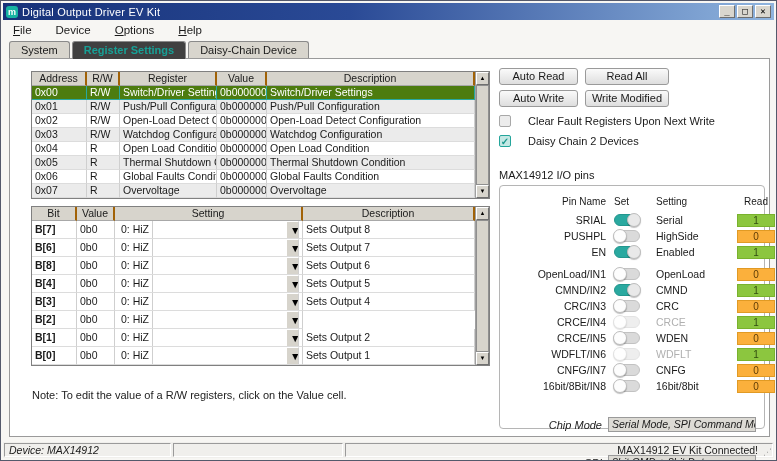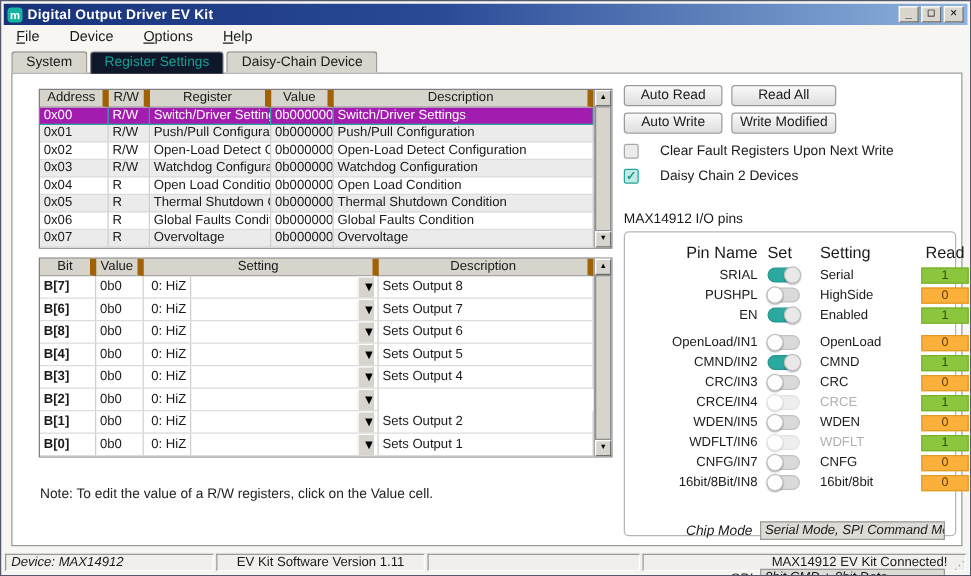--- a/index.html
+++ b/index.html
@@ -7,52 +7,52 @@
   body { font-family: "Liberation Sans", sans-serif; font-size: 11px; color: #1a1a1a; background:#9a9a9a; }
 
   .window { position: relative; width: 777px; height: 461px; background: #f7f6f3; border:1px solid #54596b; padding:2px; overflow:hidden; }
 
   
   .titlebar { position:absolute; left:2px; top:2px; right:2px; height:17px;
     background: linear-gradient(90deg,#173279 0%, #2a4a96 45%, #8fb4de 100%);
     display:flex; align-items:center; padding:0 3px; }
   .app-icon { width:12px; height:12px; background:#17b3a2; border-radius:3px; color:#fff;
     font-weight:bold; font-size:9px; line-height:12px; text-align:center; margin-right:4px; }
-  .title-text { color:#fff; font-weight:bold; font-size:11px; letter-spacing:.2px; }
+  .title-text { color:#fff; font-weight:normal; font-size:11px; letter-spacing:.2px; }
   .win-controls { margin-left:auto; display:flex; gap:2px; }
   .win-btn { width:16px; height:13px; background:#d9d6ce; border:1px solid; border-color:#fff #6e6e6e #6e6e6e #fff;
     font-size:9px; line-height:11px; text-align:center; color:#000; font-family:"DejaVu Sans Mono",monospace; cursor:default; }
 
   
   .menubar { position:absolute; left:2px; top:19px; right:2px; height:20px; background:#f7f6f3;
     display:flex; align-items:center; padding-left:10px; gap:24px; }
   .menu-item { display:inline-block; font-size:11.5px; }
   .menu-item.u-first::first-letter { text-decoration: underline; }
 
   
   .tabstrip { position:absolute; left:8px; top:40px; height:18px; display:flex; z-index:3; }
   .tab { padding:2px 11px 1px; background:#d8d5cd; border:1px solid #8a8a8a; border-bottom:none;
     border-radius:3px 3px 0 0; margin-right:2px; font-size:11px; height:17px; }
-  .tab.active { background:#0f172a; color:#17a096; font-weight:normal; height:18px; margin-bottom:-1px; }
+  .tab.active { background:#404040; color:#17a096; font-weight:bold; height:18px; margin-bottom:-1px; }
 
   .tabpage { position:absolute; left:8px; top:57px; width:761px; height:379px; background:#fff;
     border:1px solid #9a9a9a; z-index:2; }
 
   
   .scrollpane { position:absolute; border:1px solid #808080; background:#fff; }
   .thead { display:grid; background:#d7d4cc; font-size:10.5px; text-align:center; }
-  .thead span { border-right:5px solid #a16207; border-bottom:1px solid #a8a8a8; line-height:13px; height:14px; overflow:hidden;text-align:center; }
+  .thead span { border-right:2px solid #a16207; border-bottom:1px solid #a8a8a8; line-height:13px; height:14px; overflow:hidden;text-align:center; }
   .trow { display:grid; background:#fff; }
   .trow span, .trow .cellbox { border-right:1px solid #cfcfcf; border-bottom:1px solid #dcdcdc; padding:0 3px; overflow:hidden; white-space:nowrap; }
 
   .reg-table { left:21px; top:12px; width:459px; height:128px; }
   .reg-table .thead, .reg-table .trow { grid-template-columns:55px 33px 97px 50px 1fr; margin-right:14px; }
   .reg-table .trow span { height:14px; line-height:13px; font-size:10.5px; }
   .reg-table .trow:nth-child(even):not(.selected) { background:#ebebeb; }
-  .reg-table .trow.selected { background:#a21caf; }
+  .reg-table .trow.selected { background:#4d7c0f; }
   .reg-table .trow.selected span { color:#fff; border-color:#29a8a0; }
 
   .bit-table { left:21px; top:147px; width:459px; height:160px; }
   .bit-table .thead, .bit-table .trow { grid-template-columns:45px 38px 188px 1fr; margin-right:14px; }
   .bit-table .trow span, .bit-table .trow .cellbox { height:18px; line-height:17px; font-size:10.5px; }
   .bit-table .c-bit { font-weight:bold; }
 
   .combo { display:flex; align-items:center; justify-content:space-between; }
   .combo-btn { width:13px; height:13px; background:#d7d4cc; border:1px solid; border-color:#fff #707070 #707070 #fff;
     font-size:6px; line-height:11px; text-align:center; color:#000; flex:none; margin-top:1px; }
@@ -76,21 +76,21 @@
   .cb-row { display:flex; align-items:center; gap:17px; margin-top:8px; }
   .cb { width:12px; height:12px; border:1px solid #a8a8a8; background:#ececec; border-radius:2px;
     font-size:10px; line-height:11px; text-align:center; color:transparent; }
   .cb.checked { background:#c4e8e4; border-color:#25a59b; color:#1b978d; font-weight:bold; }
   .cb.checked::before { content:"✓"; }
   .cb-label { font-size:11px; }
 
   .io-title { margin-top:22px; font-size:11px; }
   .io-box { margin-top:4px; border:1px solid #b5b5b5; border-radius:4px; width:266px; height:244px; padding:7px 8px 0 6px; background:#fff; }
   .pin-grid { display:grid; grid-template-columns:104px 38px 74px 44px 1fr; column-gap:4px; align-items:center; height:16px; }
-  .pin-grid.hdr { font-size:13px; margin-bottom:3px; }
+  .pin-grid.hdr { font-size:10px; margin-bottom:3px; }
   .pin-grid.gap { margin-top:6px; }
   .ph-name { text-align:right; padding-right:4px; }
   .ph-read { text-align:center; }
   .pin-name { text-align:right; font-size:10.5px; padding-right:4px; white-space:nowrap; }
   .pin-setting { font-size:10.5px; white-space:nowrap; }
   .pin-row.disabled .pin-setting { color:#b0b0b0; }
 
   .toggle { position:relative; width:26px; height:12px; border-radius:6px; background:#dadada; border:1px solid #c2c2c2; }
   .toggle .knob { position:absolute; top:-2px; left:-2px; width:14px; height:14px; border-radius:50%;
     background:#fdfdfd; border:1px solid #bdbdbd; box-shadow:0 1px 1px rgba(0,0,0,.25); }
@@ -393,21 +393,21 @@
             <div class="pin-grid pin-row disabled">
     <span class="pin-name">CRCE/IN4</span>
     <span class="toggle">
                 <span class="knob"></span>
               </span>
     <span class="pin-setting">CRCE</span>
     <span class="read-badge read-1">1</span>
 
   </div>
             <div class="pin-grid pin-row">
-    <span class="pin-name">WDEN/IN5</span>
+    <span class="pin-name">CRCE/IN5</span>
     <span class="toggle">
                 <span class="knob"></span>
               </span>
     <span class="pin-setting">WDEN</span>
     <span class="read-badge read-0">0</span>
 
   </div>
             <div class="pin-grid pin-row disabled">
     <span class="pin-name">WDFLT/IN6</span>
     <span class="toggle">
@@ -445,19 +445,18 @@
           <span class="field-label">SPI</span>
           <span class="field-box">8bit CMD + 8bit Data</span>
         </div>
       </div>
     </div>
 
   </div>
 
   <div class="statusbar" id="statusbar">
       <span class="sb-cell sb-0">Device: MAX14912</span>
-      <span class="sb-cell sb-1">EV Kit Software Version 1.11</span>
       <span class="sb-cell sb-2"></span>
       <span class="sb-cell sb-3">MAX14912 EV Kit Connected!</span>
     </div>
   <span class="grip">⋰</span>
 
 </div>
 
 </body></html>

